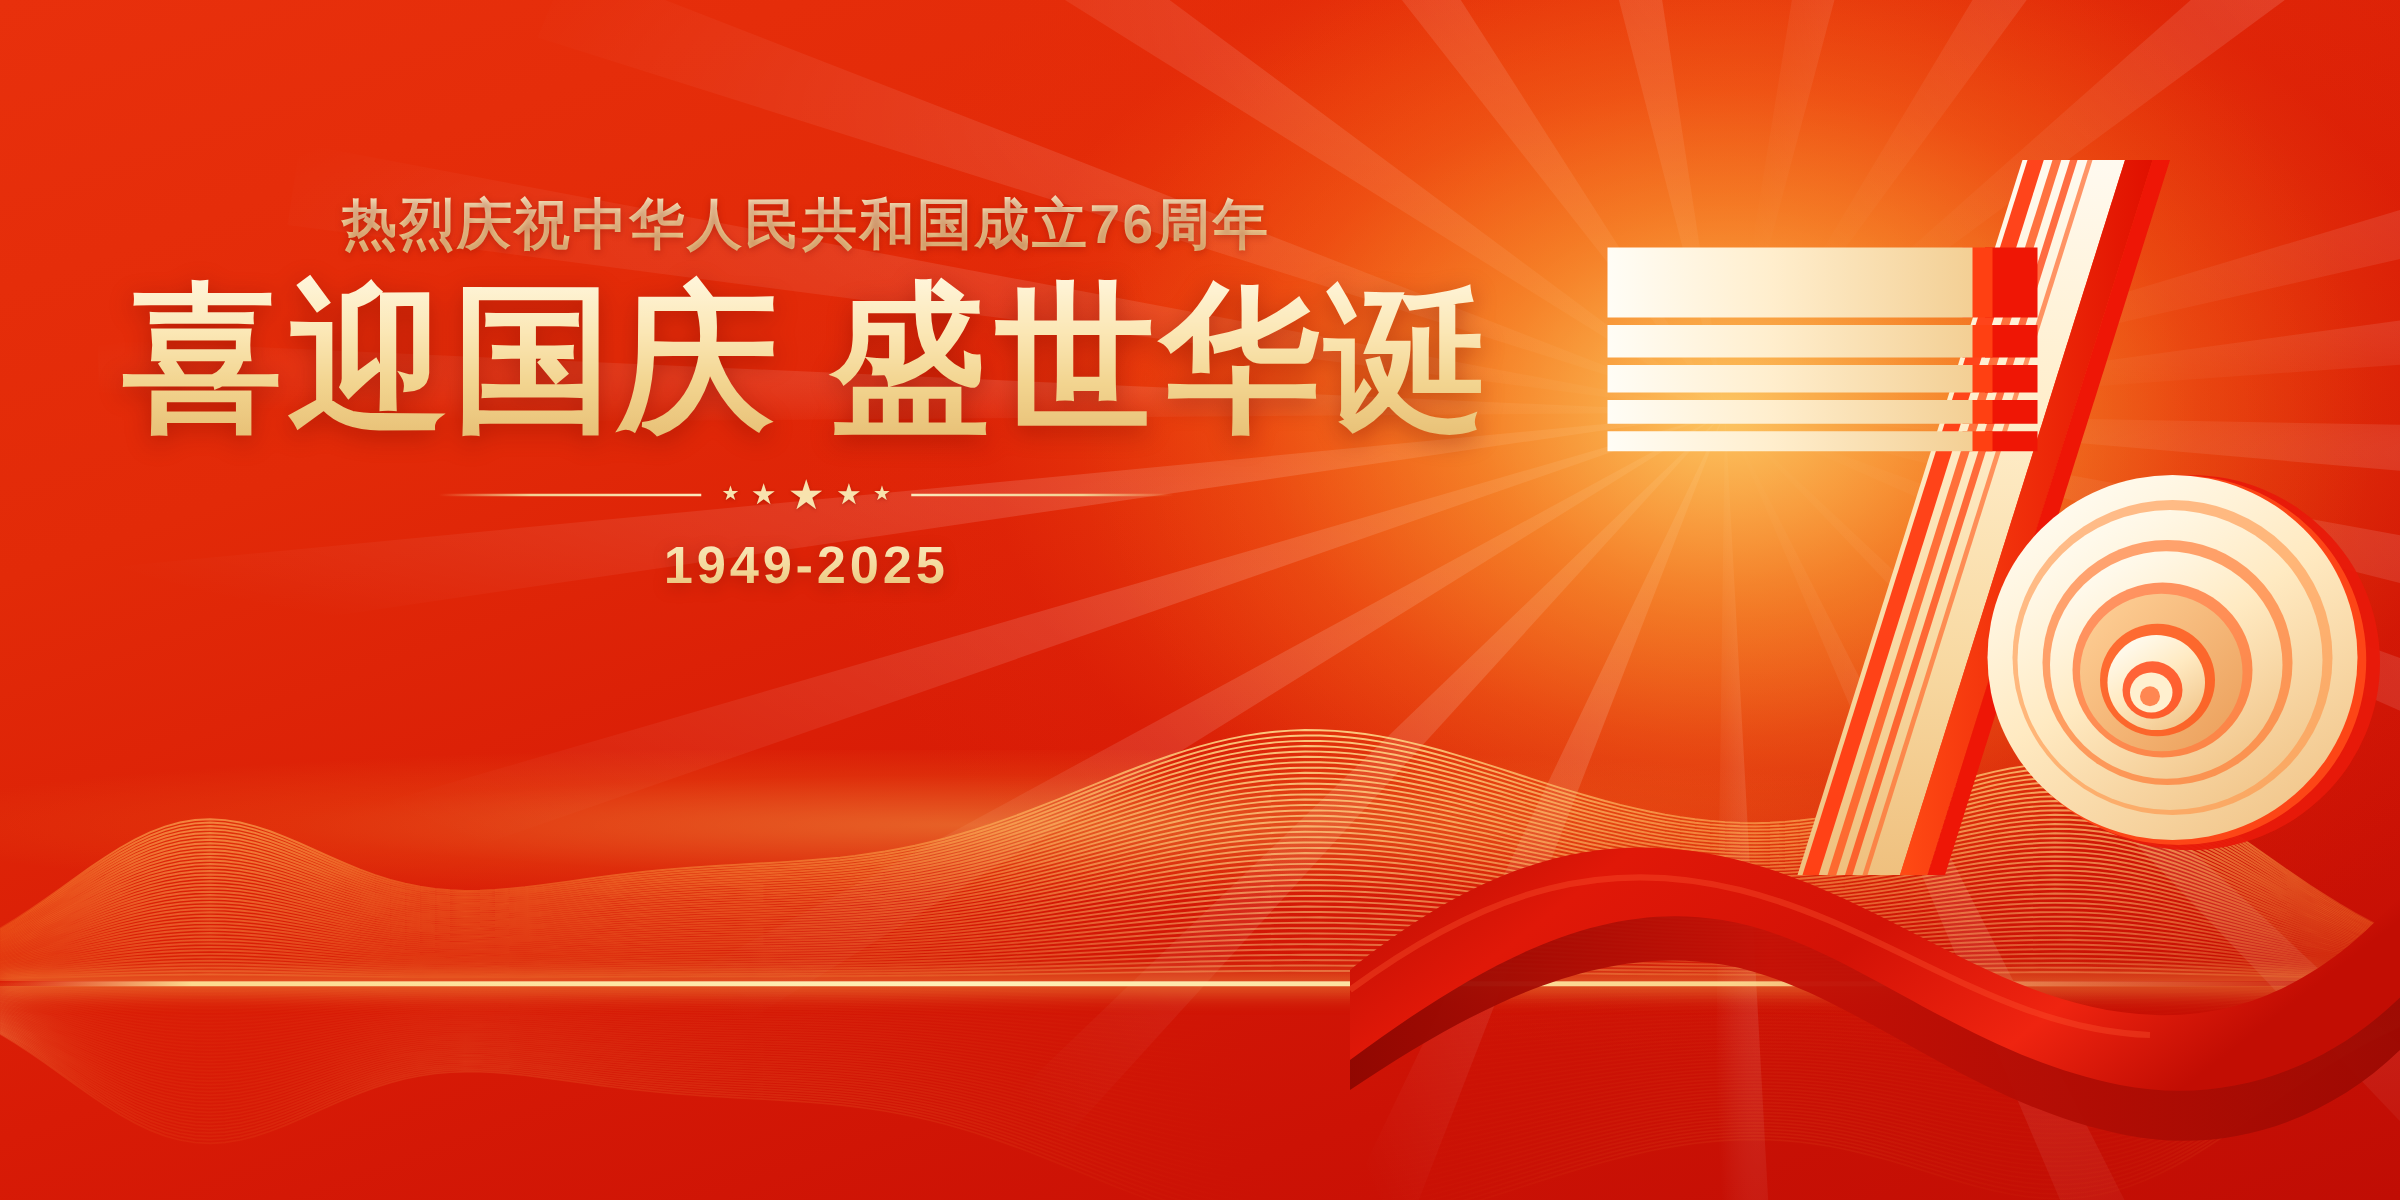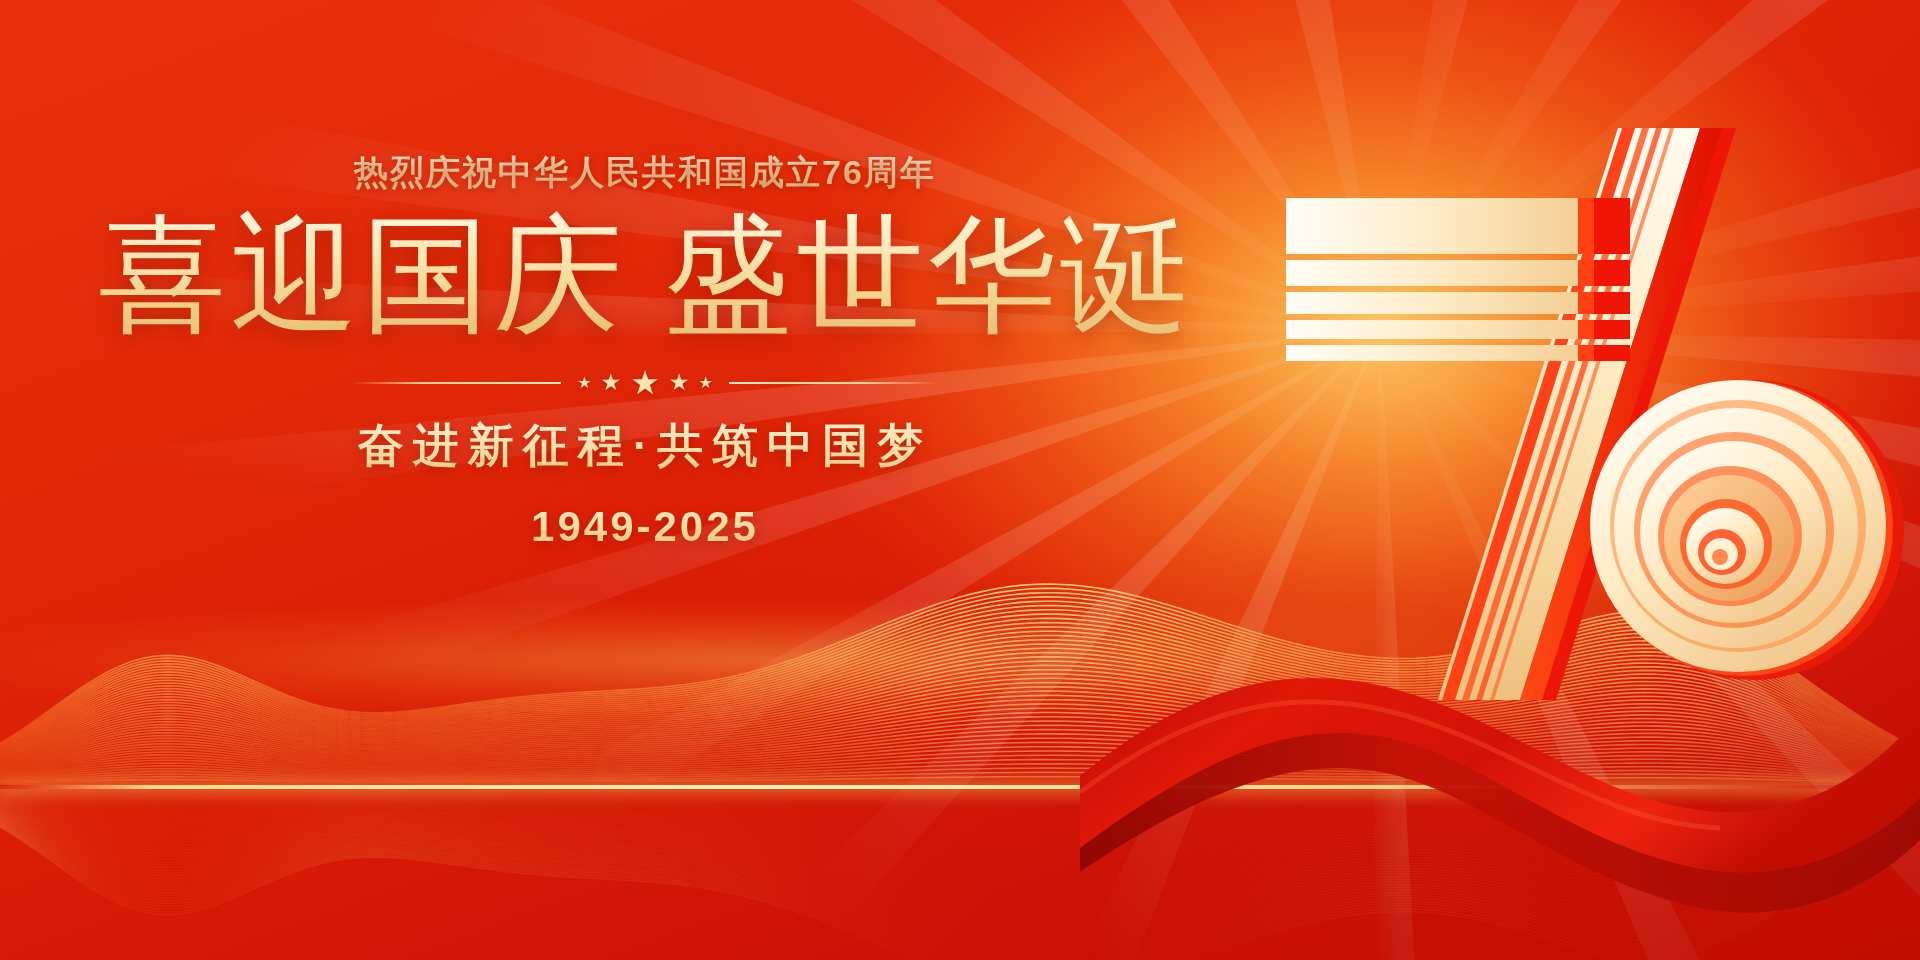--- a/index.html
+++ b/index.html
@@ -52,35 +52,35 @@
   }
 
   
   .text-block {
     position:absolute; left:0; top:150px; width:1290px;
     text-align:center;
     z-index:40;
   }
 
   .eyebrow {
-    font-size:34px;
+    font-size:44px;
     font-weight:bold;
     letter-spacing:2px;
     color:#f6dfa6;
     background:linear-gradient(to bottom, #fdf0cf 0%, #f4d99b 55%, #e9c581 100%);
     -webkit-background-clip:text;
     background-clip:text;
     -webkit-text-fill-color:transparent;
     text-shadow:0 2px 6px rgba(130,10,0,0.35);
     margin-bottom:10px;
   }
 
   .main-title {
     font-size:128px;
-    font-weight:normal;
+    font-weight:bold;
     line-height:1.08;
     letter-spacing:4px;
     background:linear-gradient(to bottom, #fff6dd 0%, #fbe7b5 34%, #f2d48f 64%, #e6bd72 100%);
     -webkit-background-clip:text;
     background-clip:text;
     -webkit-text-fill-color:transparent;
     filter:drop-shadow(0 5px 10px rgba(120,8,0,0.42));
     white-space:nowrap;
   }
   .main-title .gap { display:inline-block; width:38px; }
@@ -510,18 +510,17 @@
       <div class="stars">
         <span class="star s1">★</span>
         <span class="star s2">★</span>
         <span class="star s3">★</span>
         <span class="star s2">★</span>
         <span class="star s1">★</span>
       </div>
       <div class="rule right"></div>
     </div>
 
-    <div class="tagline">奋进新征程·共筑中国梦</div>
 
     <div class="years">1949-2025</div>
   </div>
 
 </div>
 
 </body></html>

